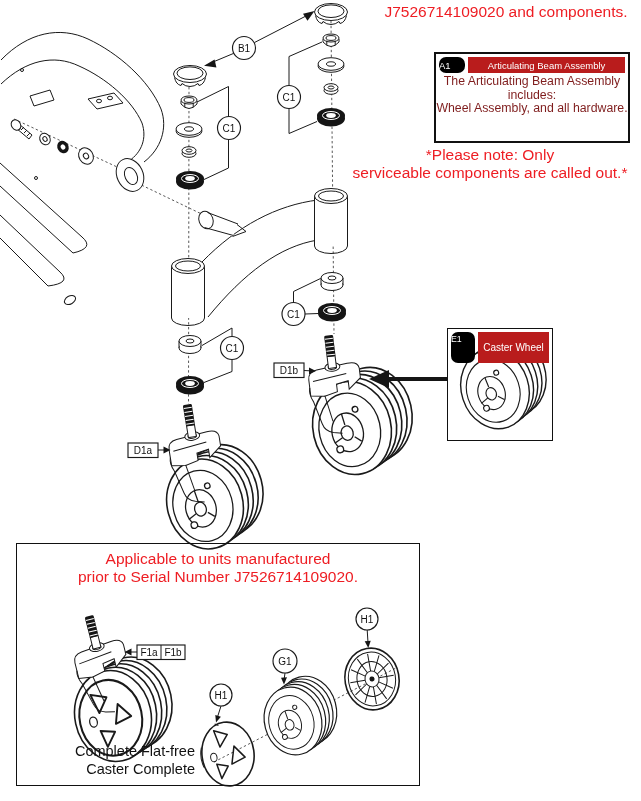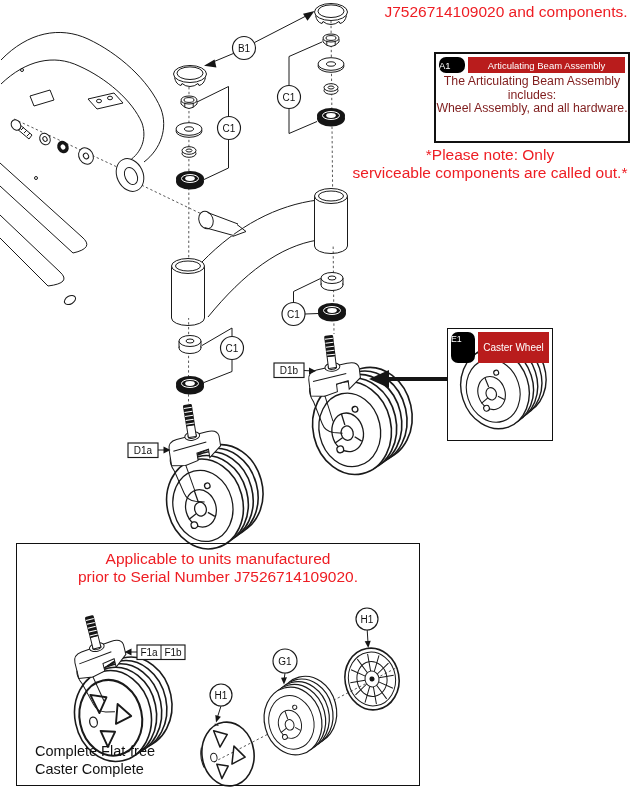--- a/index.html
+++ b/index.html
@@ -23,21 +23,21 @@
   
   .rednote{color:#ee1d23;font-size:15.5px;line-height:1.17;text-align:center;}
   .pbox{border:2.2px solid #111;background:#fff;box-sizing:border-box;}
   .pbox-thin{border:1.6px solid #111;background:transparent;box-sizing:border-box;}
   .hdr{display:flex;gap:3px;margin:3px 3px 2px 3px;}
   .hdr .code{background:#000;color:#fff;font-size:9.5px;text-align:left;
              padding:2.5px 0;width:26px;flex:none;border-radius:7px;}
   .hdr .ttl{background:#b91c1c;color:#fff;font-size:9.5px;text-align:center;
             padding:2.5px 0;flex:1;}
   .a1desc{color:#7f1d1d;font-size:12.3px;line-height:13.6px;text-align:center;}
-  .caption{color:#111;font-size:14.5px;line-height:1.25;text-align:left;}
+  .caption{color:#111;font-size:14.5px;line-height:1.25;text-align:right;}
 </style>
 </head>
 <body>
 
 <div id="page">
 
 <svg id="art" width="641" height="801" viewBox="0 0 641 801">
   <defs>
 
     <g id="sym-tread">

